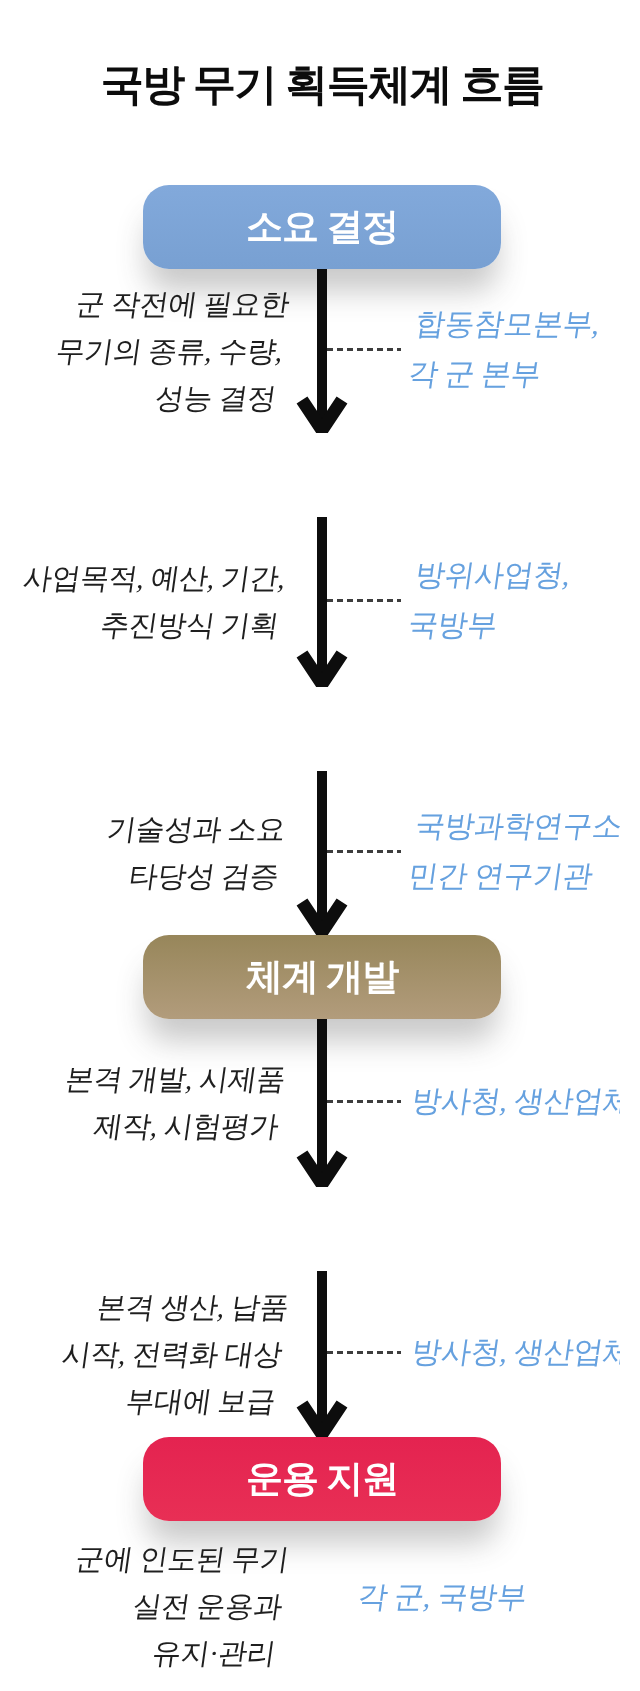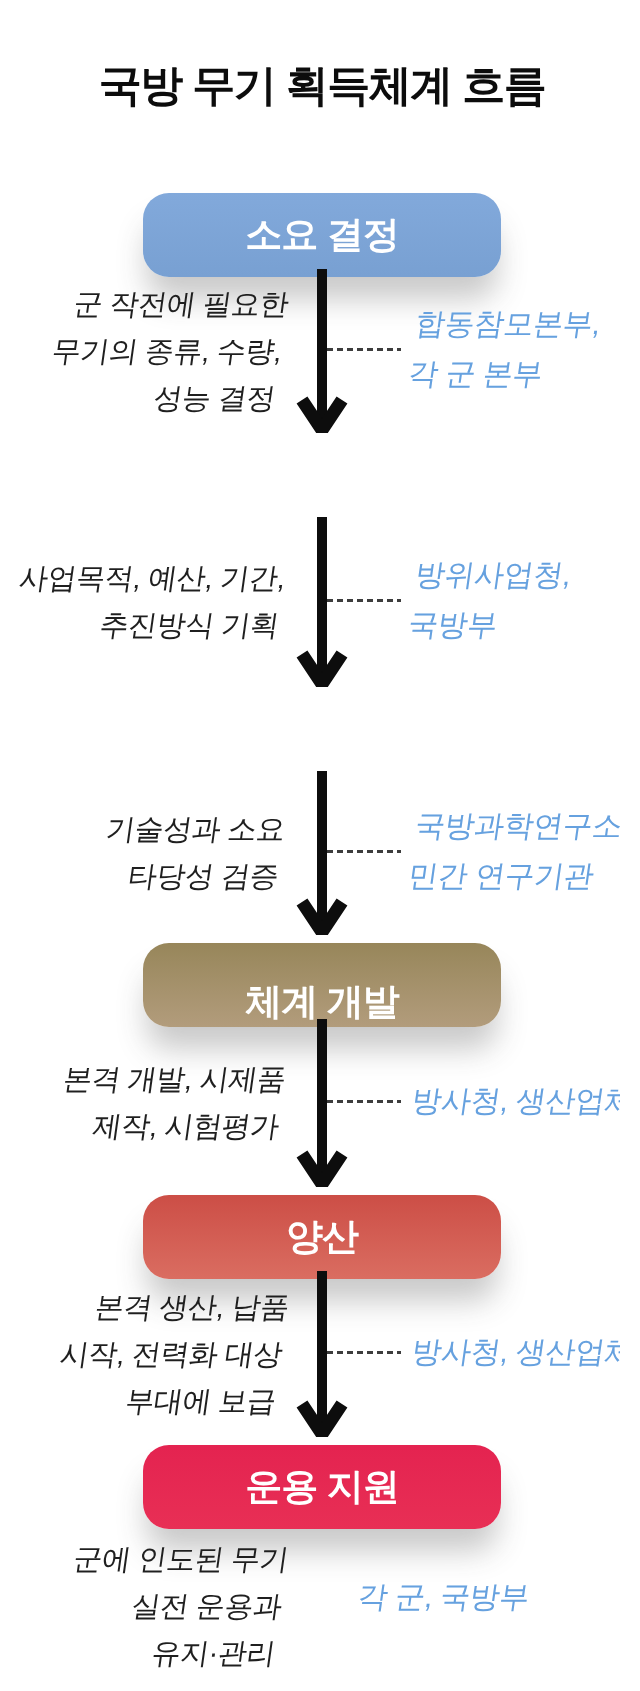--- a/index.html
+++ b/index.html
@@ -2,21 +2,21 @@
 <html lang="ko"><head>
 <meta charset="utf-8">
 <style>
   html, body { margin: 0; padding: 0; background: #ffffff; }
   .canvas {
     position: relative;
     width: 620px;
     height: 1691px;
     background: #ffffff;
     overflow: hidden;
-    font-family: Liberation Sans, sans-serif;
+    font-family: Liberation Serif, serif;
   }
   .title {
     position: absolute;
     top: 62px;
     left: 2px;
     width: 640px;
     margin: 0;
     text-align: center;
     font-size: 43px;
     line-height: 46px;
@@ -31,26 +31,25 @@
     height: 84px;
     border-radius: 26px;
     display: flex;
     align-items: center;
     justify-content: center;
     color: #ffffff;
     font-size: 37px;
     font-weight: 700;
     letter-spacing: -1px;
     box-shadow: 0 26px 30px -4px rgba(60,60,60,0.28);
-    margin-top: 8px;
   }
   .s1 { background: linear-gradient(180deg, #82a9db, #78a0d2); }
   .s2 { background: linear-gradient(180deg, #84abc1, #78a0b5); }
   .s3 { background: linear-gradient(180deg, #8aae92, #7ea287); }
-  .s4 { background: linear-gradient(180deg, #97865a, #b29c7c); align-items: flex-end; }
+  .s4 { background: linear-gradient(180deg, #97865a, #b29c7c); }
   .s5 { background: linear-gradient(180deg, #cc4e46, #da6d61); }
   .s6 { background: linear-gradient(180deg, #e42350, #e82f55); }
   .gap {
     position: absolute;
     left: 0;
     width: 640px;
   }
   .arrow-svg {
     position: absolute;
     left: 292px;
@@ -143,23 +142,20 @@
     <svg class="arrow-svg" width="60" height="168" viewBox="0 0 60 168">
       <line x1="30" y1="0" x2="30" y2="164" stroke="#0d0d0d" stroke-width="10"></line>
       <polyline points="10,135 30,165 50,135" fill="none" stroke="#0d0d0d" stroke-width="13"></polyline>
     </svg>
     <div class="dotted"></div>
     <div class="desc">본격 개발, 시제품
 제작, 시험평가</div>
     <div class="org">방사청, 생산업체</div>
   </div>
 
-  <div class="box s5" style="top:1187px">
-    <span>양산</span>
-  </div>
   <div class="gap" style="top:1271px;height:166px">
     <svg class="arrow-svg" width="60" height="166" viewBox="0 0 60 166">
       <line x1="30" y1="0" x2="30" y2="162" stroke="#0d0d0d" stroke-width="10"></line>
       <polyline points="10,133 30,163 50,133" fill="none" stroke="#0d0d0d" stroke-width="13"></polyline>
     </svg>
     <div class="dotted"></div>
     <div class="desc">본격 생산, 납품
 시작, 전력화 대상
 부대에 보급</div>
     <div class="org">방사청, 생산업체</div>

